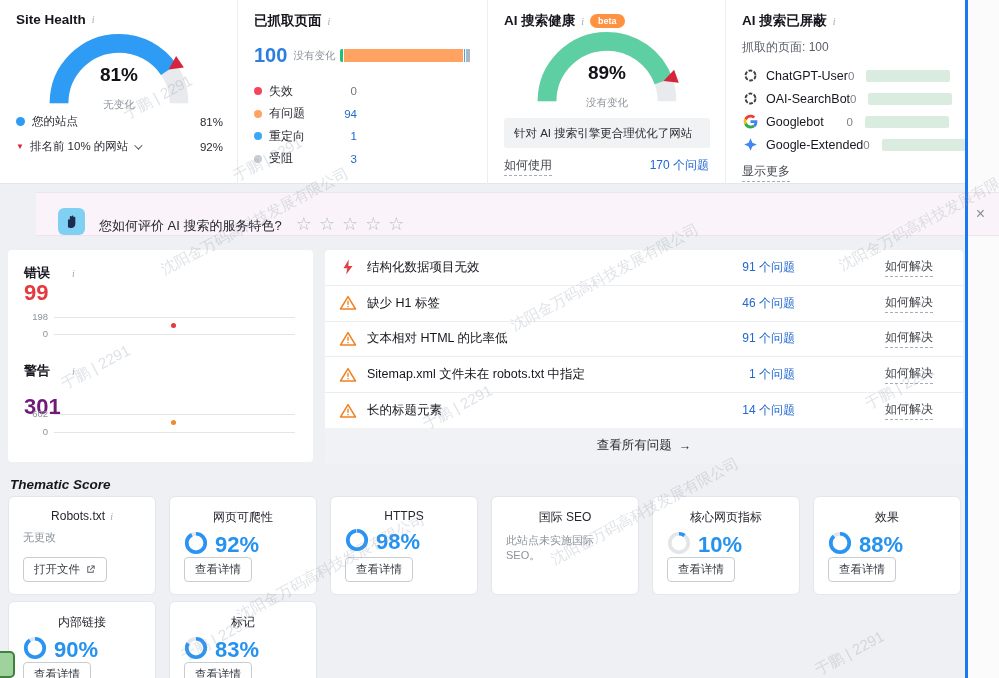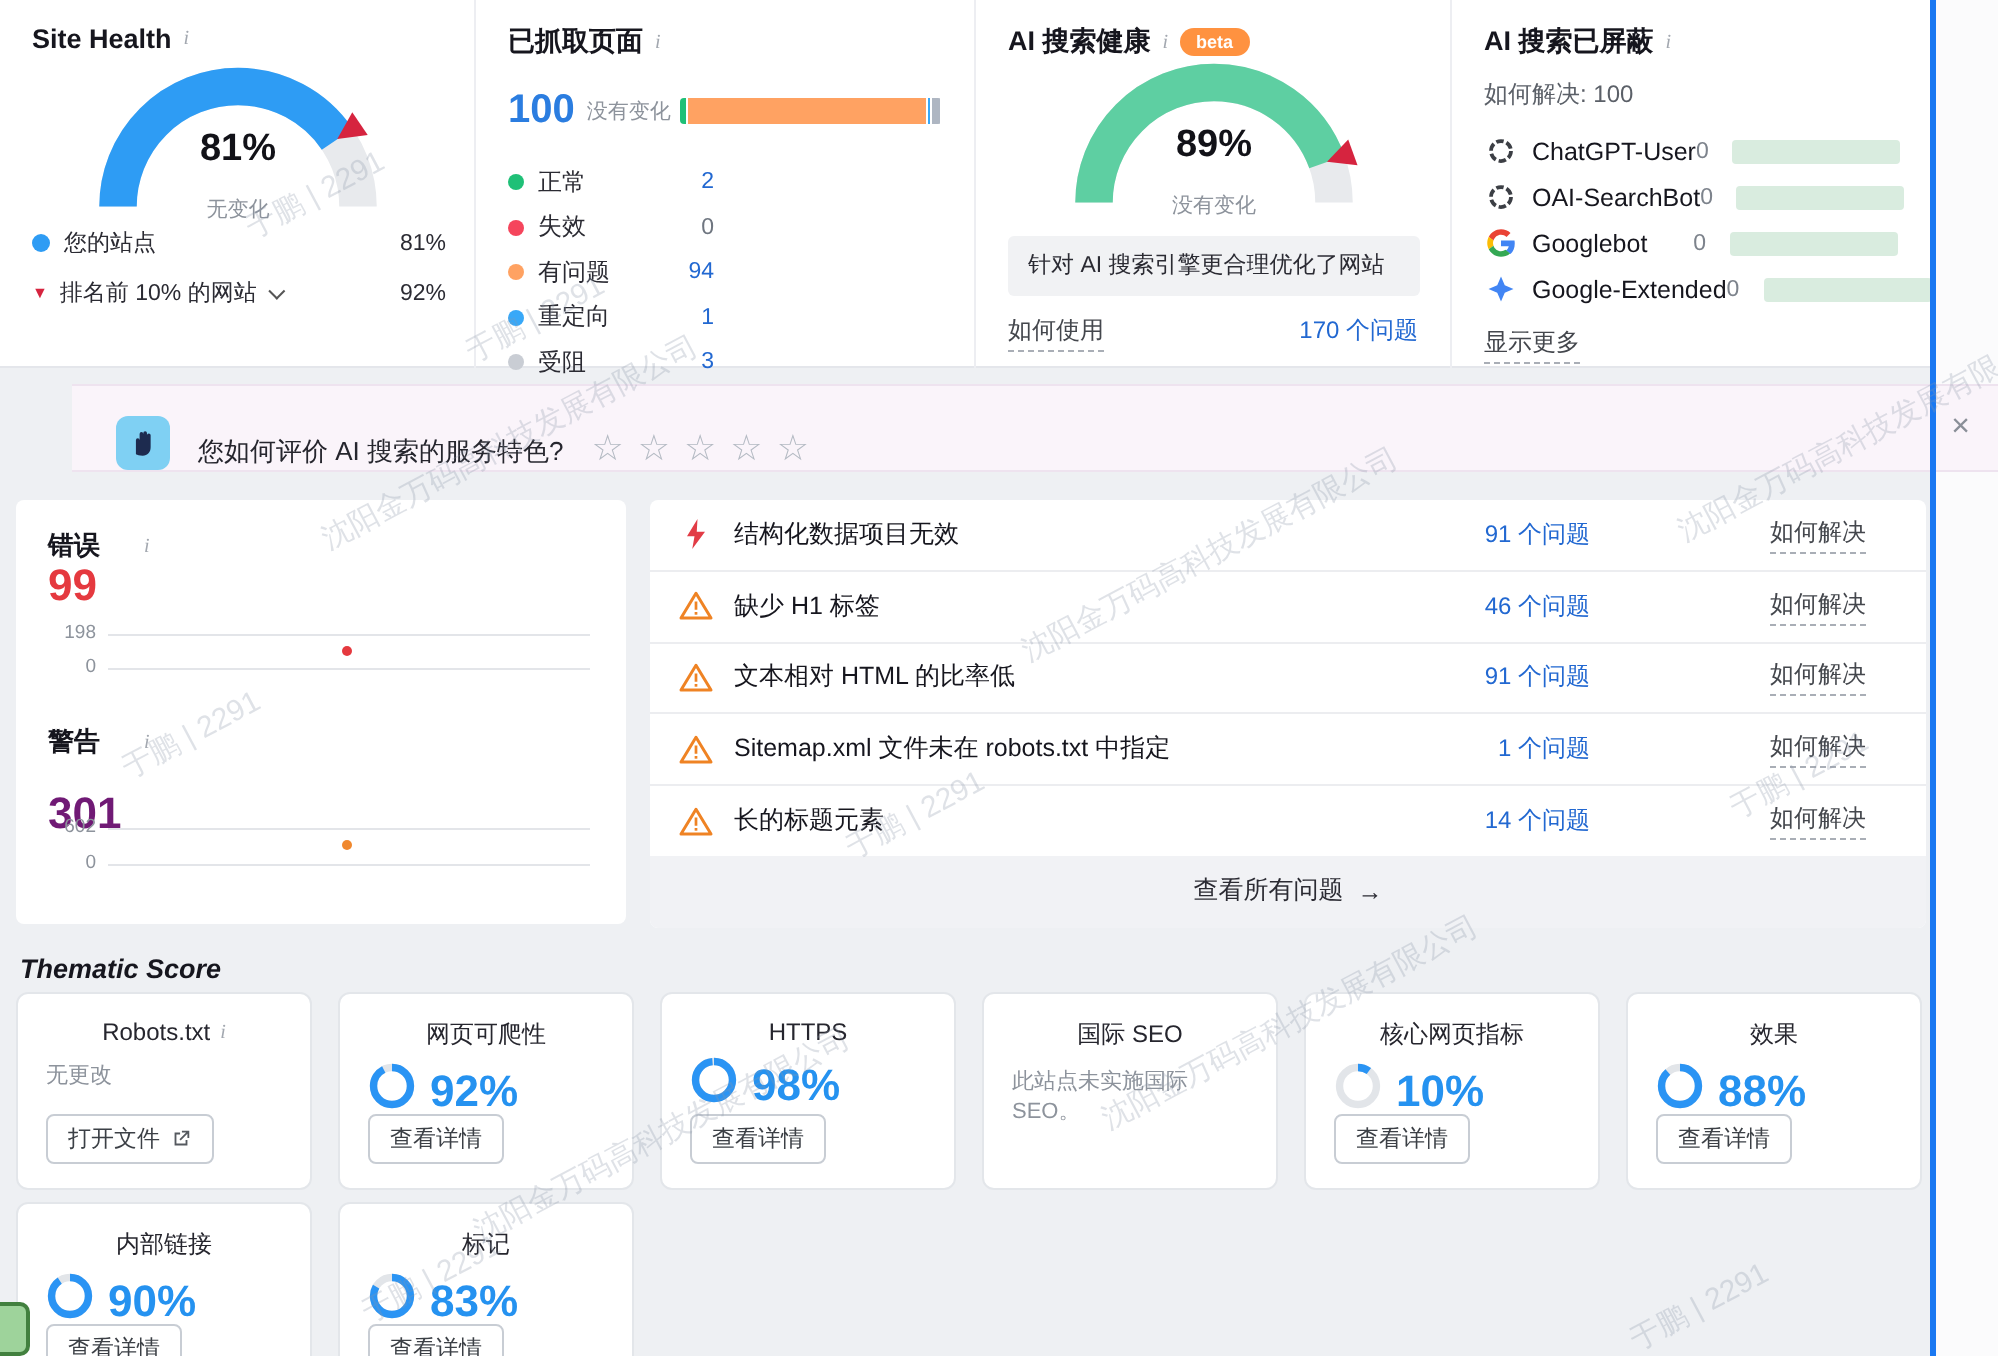--- a/index.html
+++ b/index.html
@@ -143,25 +143,20 @@
         <span class="crawl-change">没有变化</span>
         <div class="stackbar">
               <span style="width: 2%; background: rgb(31, 192, 119);"></span>
               <span style="width: 94%; background: rgb(255, 162, 98);"></span>
               <span style="width: 1%; background: rgb(56, 168, 248);"></span>
               <span style="width: 3%; background: rgb(174, 182, 194);"></span>
             </div>
       </div>
       <div class="crawl-legend">
         <div class="cl-row">
-          <span class="dot" style="background:#1fc077"></span>
-          <span class="cl-label">正常</span>
-          <span class="cl-count link-blue">2</span>
-        </div>
-        <div class="cl-row">
           <span class="dot" style="background:#f5455c"></span>
           <span class="cl-label">失效</span>
           <span class="cl-count count-grey">0</span>
         </div>
         <div class="cl-row">
           <span class="dot" style="background:#ffa262"></span>
           <span class="cl-label">有问题</span>
           <span class="cl-count link-blue">94</span>
         </div>
         <div class="cl-row">
@@ -201,21 +196,21 @@
         <span class="dashed-link">如何使用</span>
         <span class="link-blue" style="font-size:12px;cursor:pointer">170 个问题</span>
       </div>
     </div>
 
     <div class="panel p4">
       <div class="panel-title">
         <span>AI 搜索已屏蔽</span>
         <span class="info-i">i</span>
       </div>
-      <div class="crawled-label">如何解决: 100</div>
+      <div class="crawled-label">抓取的页面: 100</div>
       <div style="margin-top:8px">
         <div class="bot-row">
           <span class="bot-icon">
             <svg width="15" height="15" viewBox="0 0 24 24">
                   <circle cx="12" cy="12" r="8" fill="none" stroke="#3c3f45" stroke-width="3" stroke-dasharray="6 2.4"></circle>
                 </svg>
           </span>
           <span class="bot-name">ChatGPT-User</span>
           <span class="bot-count">0</span>
           <span class="bot-bar"></span>

